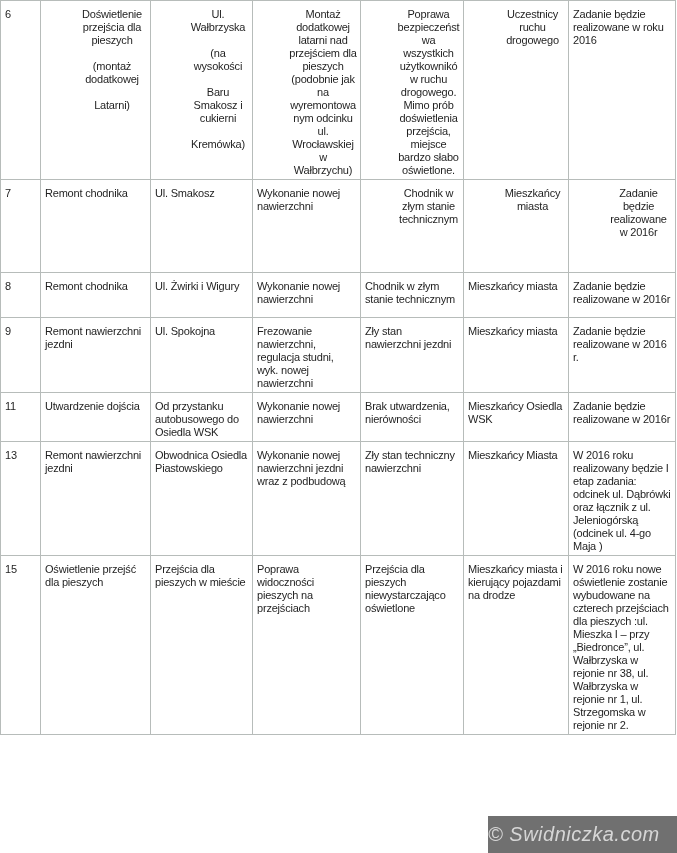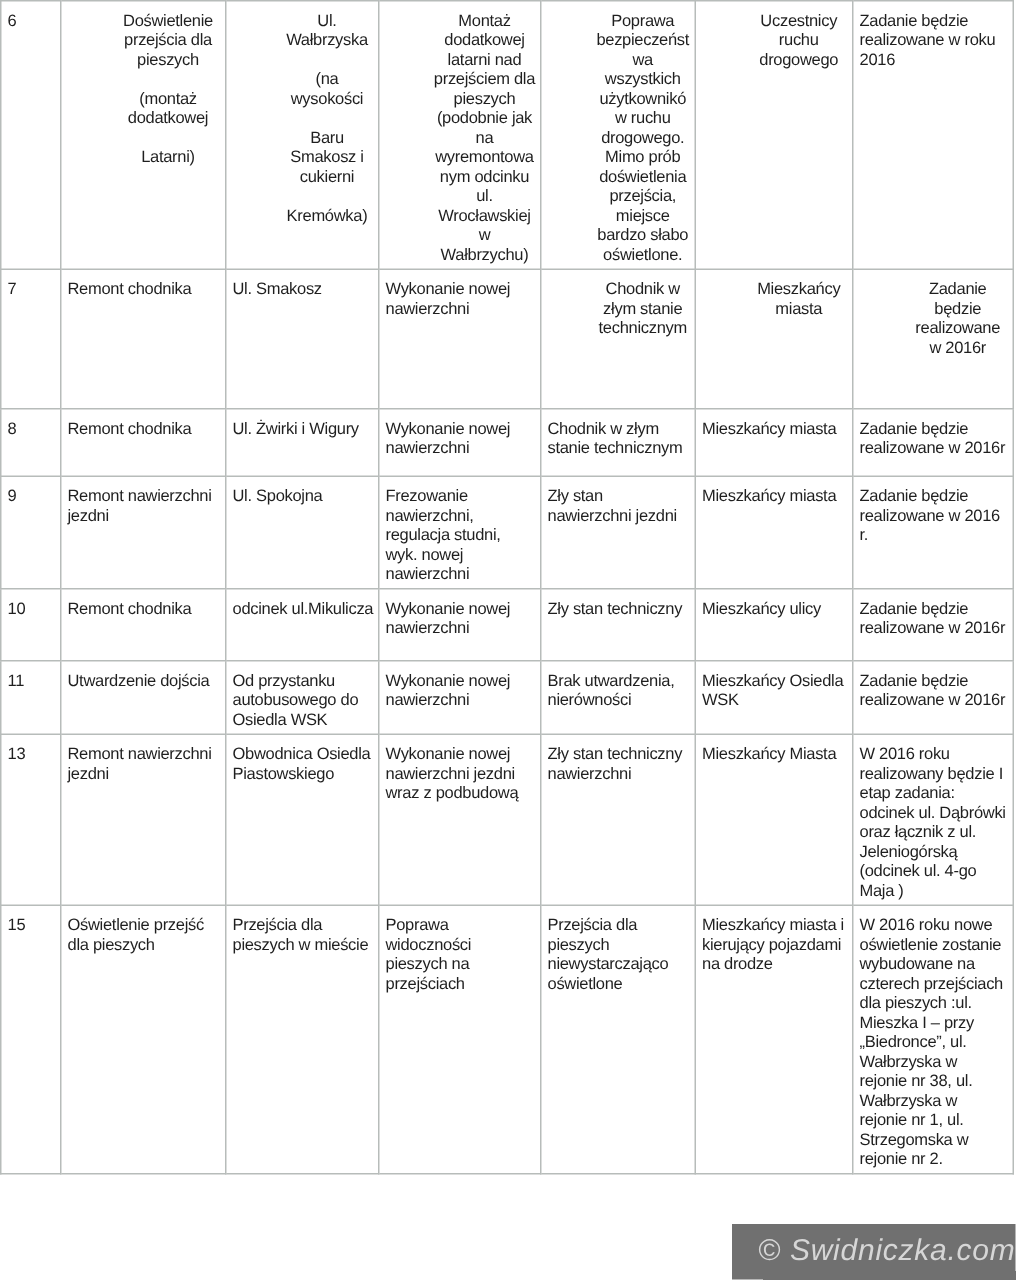--- a/index.html
+++ b/index.html
@@ -43,21 +43,21 @@
   tbody tr:nth-child(5){height:48px}
   tbody tr:nth-child(6){height:48px}
   tbody tr:nth-child(7){height:42px}
   tbody tr:nth-child(8){height:107px}
   tbody tr:nth-child(9){height:90px}
   tbody tr:nth-child(10){height:165px}
   .watermark{
     position:absolute;
     left:488px;top:816px;width:189px;height:37px;
     background:rgba(62,62,62,0.74);
-    display:flex;align-items:center;justify-content:flex-end;
+    display:flex;align-items:center;justify-content:flex-start;
     z-index:5;
   }
   .watermark span{
     color:#d6d6d6;
     font-style:italic;
     font-size:20px;
     letter-spacing:0.5px;
     white-space:nowrap;
   }
 </style>
@@ -118,29 +118,20 @@
         <tr>
           <td>9</td>
           <td>Remont nawierzchni jezdni</td>
           <td>Ul. Spokojna</td>
           <td>Frezowanie nawierzchni, regulacja studni, wyk. nowej nawierzchni</td>
           <td>Zły stan nawierzchni jezdni</td>
           <td>Mieszkańcy miasta</td>
           <td>Zadanie będzie realizowane w 2016 r.</td>
         </tr>
         <tr>
-          <td>10</td>
-          <td>Remont chodnika</td>
-          <td>odcinek ul.Mikulicza</td>
-          <td>Wykonanie nowej nawierzchni</td>
-          <td>Zły stan techniczny</td>
-          <td>Mieszkańcy ulicy</td>
-          <td>Zadanie będzie realizowane w 2016r</td>
-        </tr>
-        <tr>
           <td>11</td>
           <td>Utwardzenie dojścia</td>
           <td>Od przystanku autobusowego do Osiedla WSK</td>
           <td>Wykonanie nowej nawierzchni</td>
           <td>Brak utwardzenia, nierówności</td>
           <td>Mieszkańcy Osiedla WSK</td>
           <td>Zadanie będzie realizowane w 2016r</td>
         </tr>
         <tr>
           <td>13</td>

